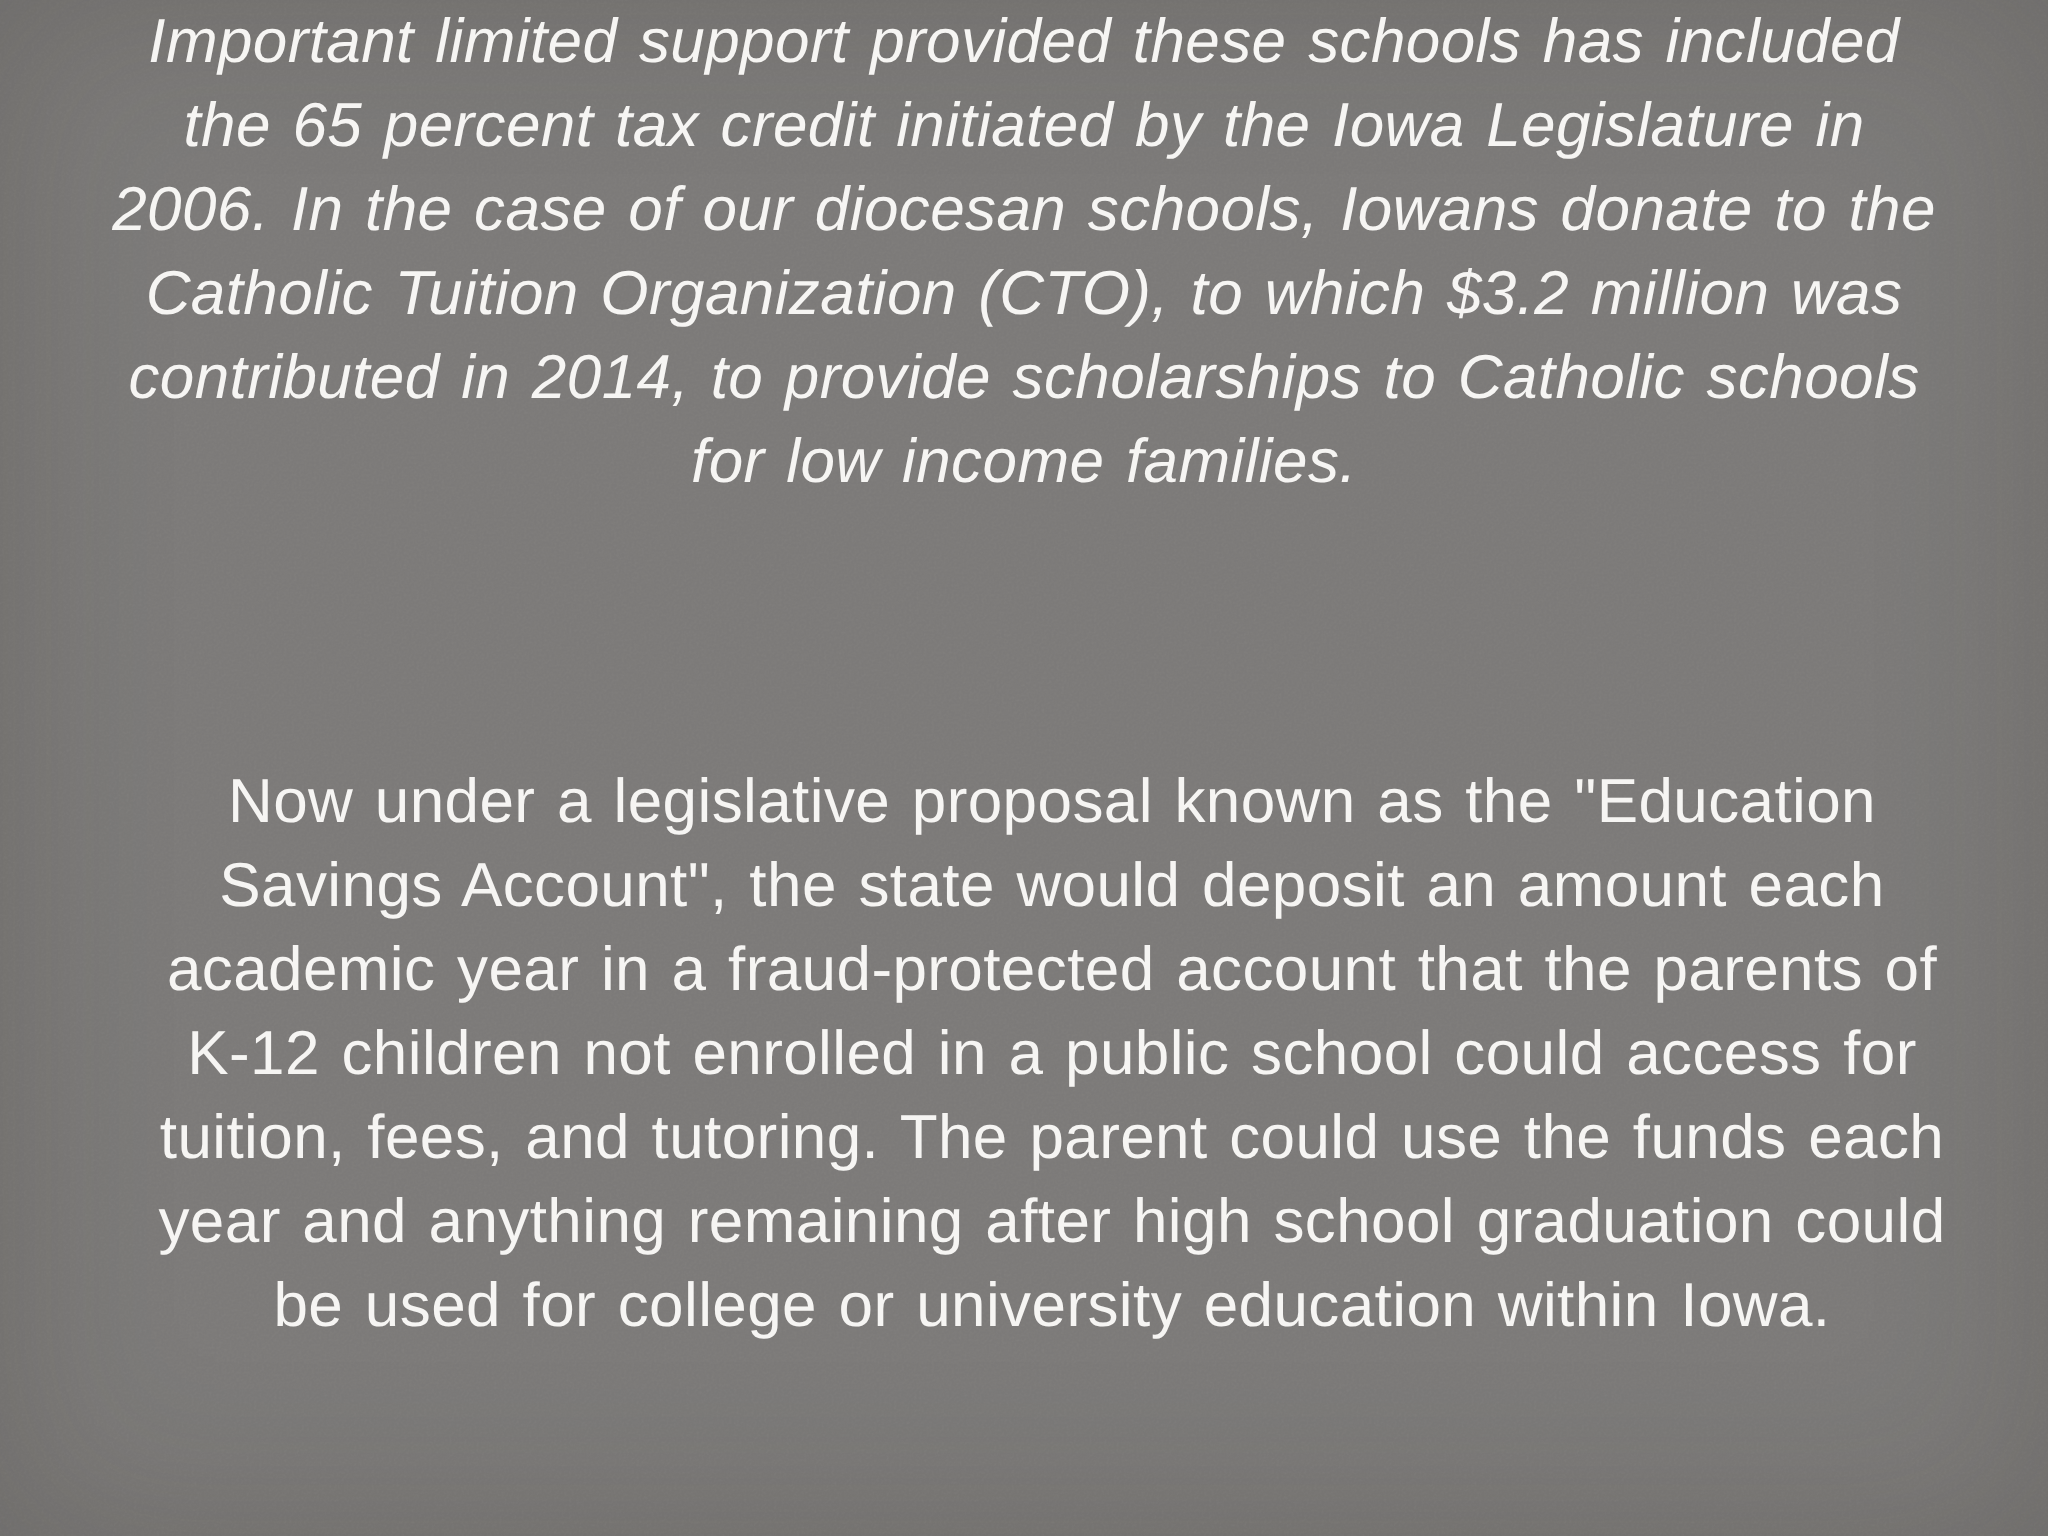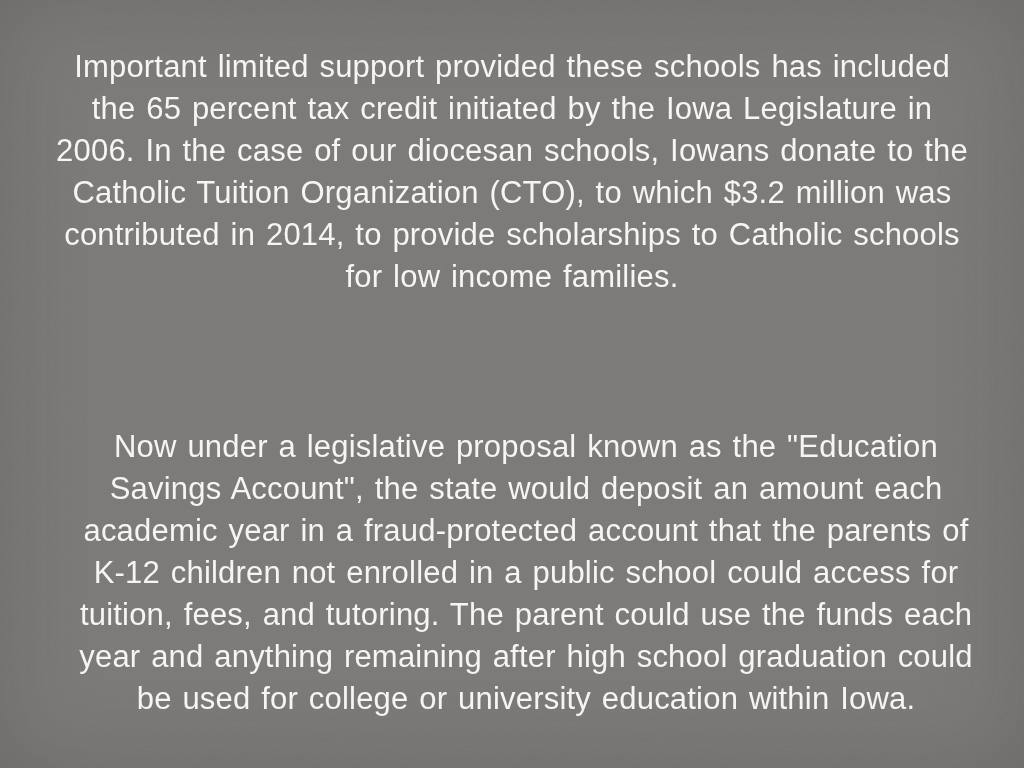--- a/index.html
+++ b/index.html
@@ -35,21 +35,21 @@
     color: var(--fg, #f6f5f3);
     font-size: 31px;
     line-height: 42px;
     font-weight: normal;
     letter-spacing: 0.2px;
     word-spacing: 2px;
     text-align: center;
     white-space: pre;
   }
   .paragraph-1 {
-    padding-top: 46px;
+    font-style: italic;
   }
   .paragraph-2 {
     padding-top: 128px;
     margin-left: 28px;
   }
 </style>
 </head>
 <body>
 
 <div class="slide">

